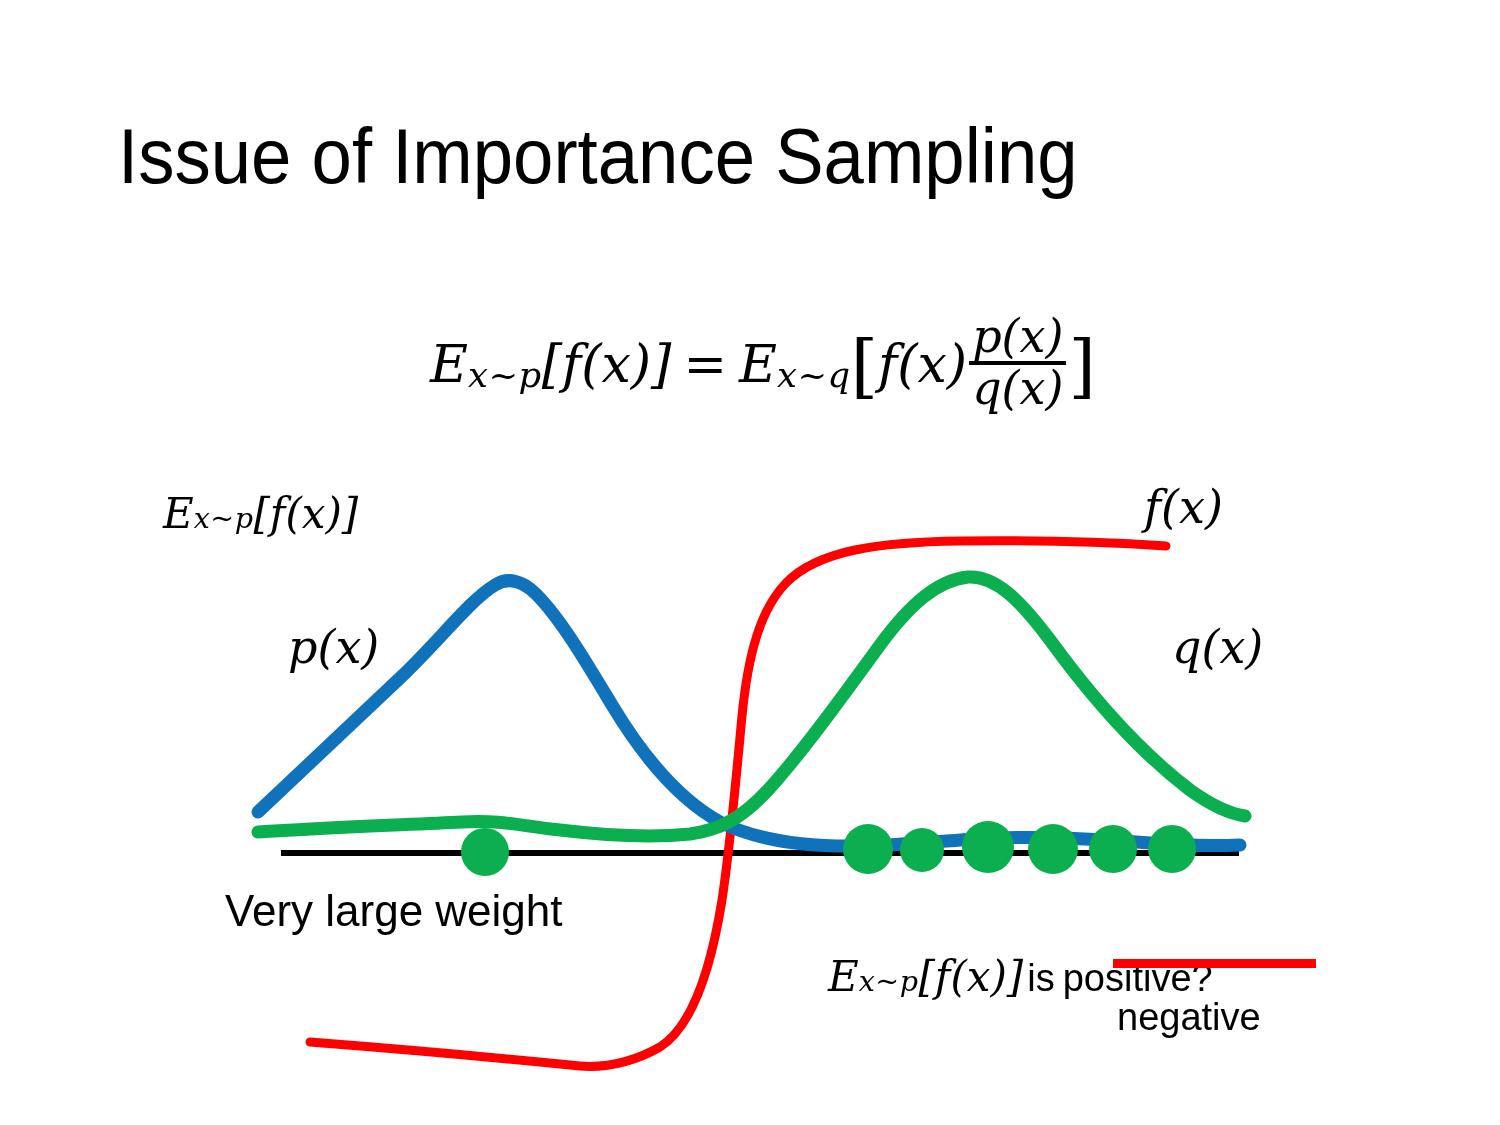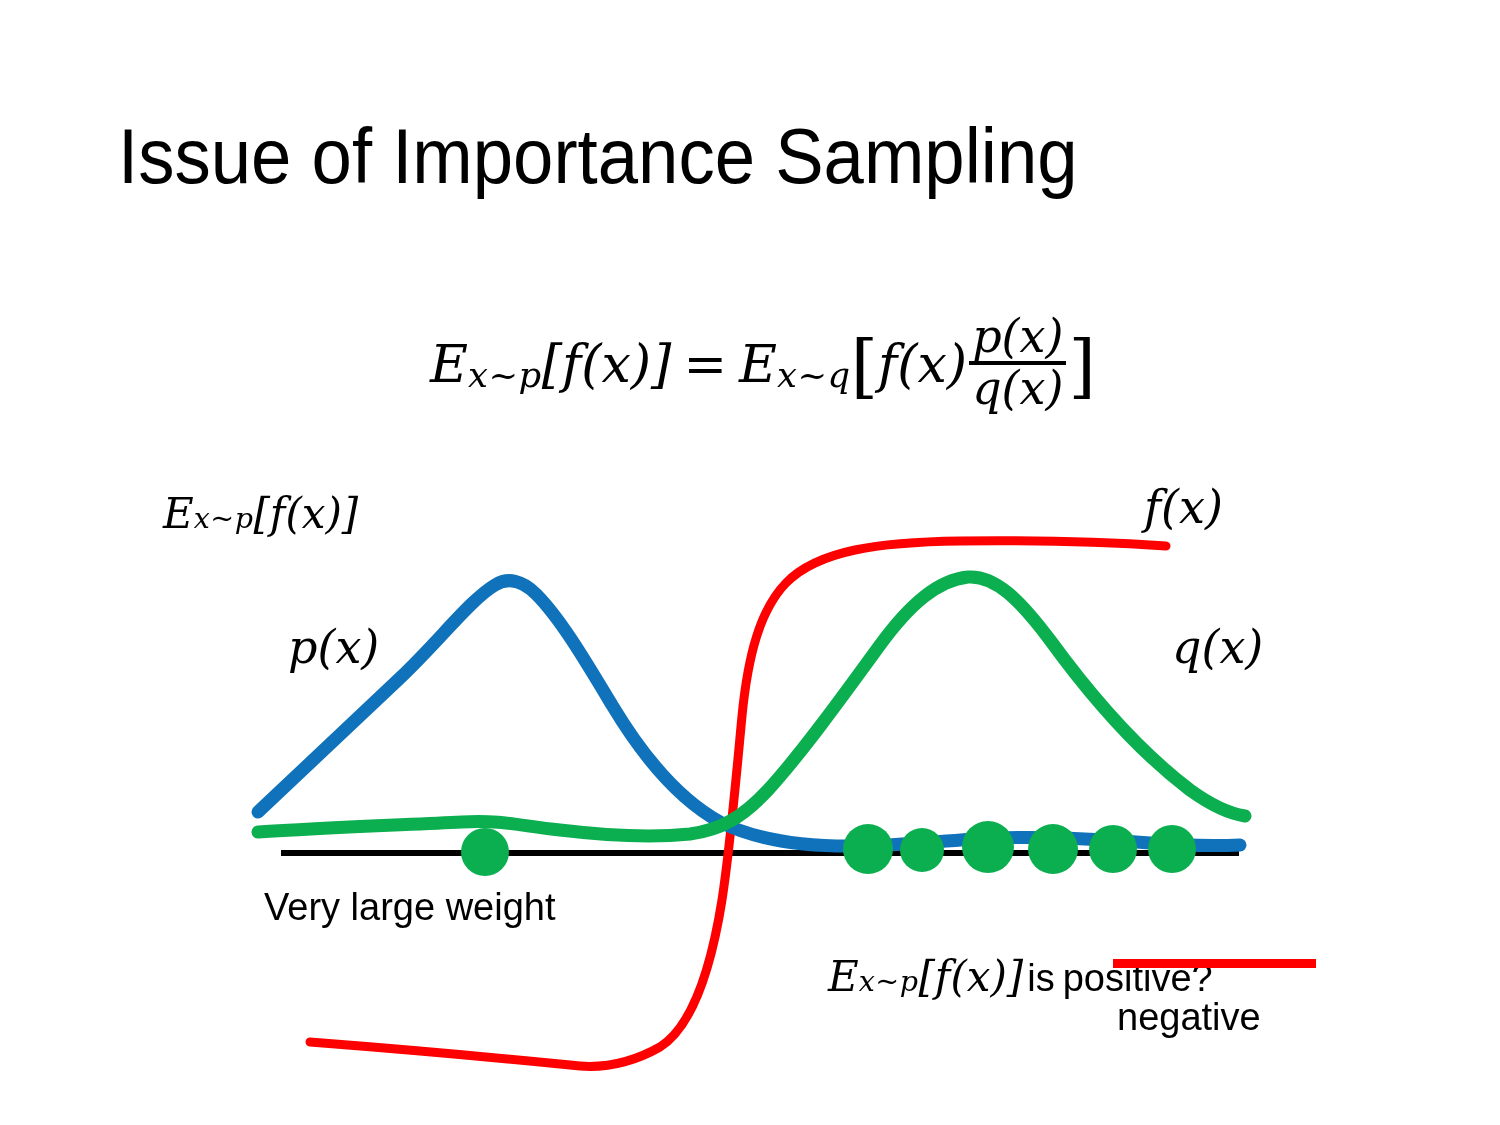--- a/index.html
+++ b/index.html
@@ -124,23 +124,22 @@
     top: 620px;
     font-size: 46px;
     white-space: nowrap;
   }
 
   .very-large-weight {
     position: absolute;
     left: 225px;
     top: 886px;
     font-family: "Liberation Sans", sans-serif;
-    font-size: 38px;
-    white-space: nowrap;
-    margin-left: 39px;
+    font-size: 44px;
+    white-space: nowrap;
   }
 
   .annot-pos {
     position: absolute;
     left: 828px;
     top: 944px;
     font-size: 42px;
     white-space: nowrap;
     display: flex;
     align-items: baseline;

